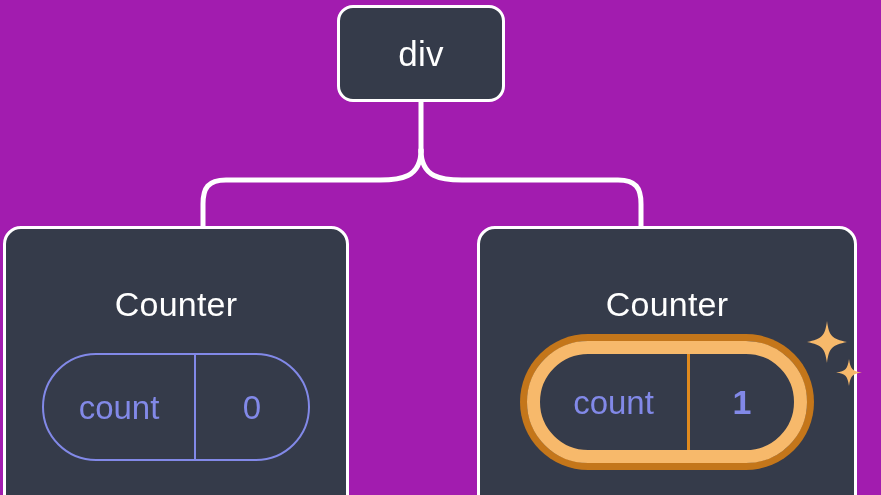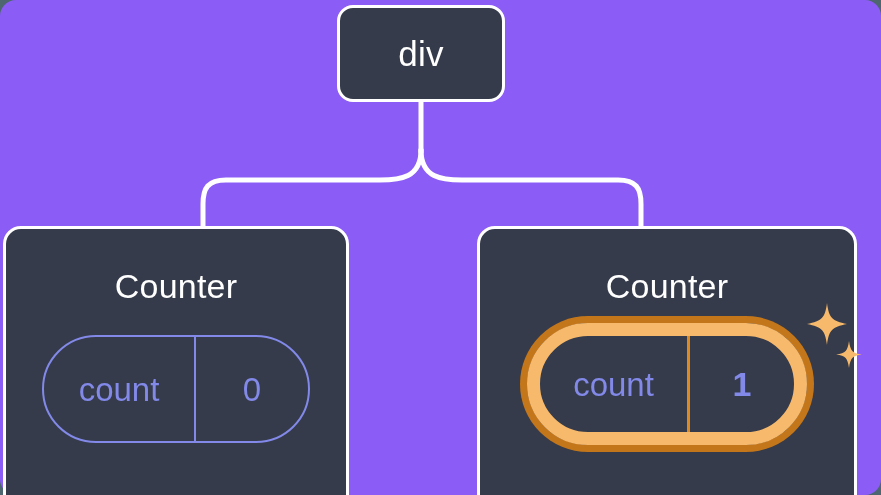--- a/index.html
+++ b/index.html
@@ -12,22 +12,21 @@
     overflow: hidden;
     background: #4d6670;
     font-family: "Liberation Sans", sans-serif;
     -webkit-font-smoothing: antialiased;
   }
 
   #stage {
     position: relative;
     width: 881px;
     height: 495px;
-    background: #8b5cf6;
-    border-radius: 16px;
+    background: #a21caf;
   }
 
   
   #connectors {
     position: absolute;
     left: 0;
     top: 0;
     width: 881px;
     height: 495px;
     pointer-events: none;
@@ -66,21 +65,21 @@
     border-radius: 18px;
     display: flex;
     flex-direction: column;
     align-items: center;
   }
 
   .node-child.left  { left: 3px; }
   .node-child.right { left: 477px; width: 380px; }
 
   .node-child .node-title {
-    margin-top: 40px;
+    margin-top: 58px;
     font-size: 34px;
     color: #ffffff;
     letter-spacing: 0.2px;
     line-height: 1;
   }
 
   
   .pill-wrap {
     position: relative;
     display: flex;

